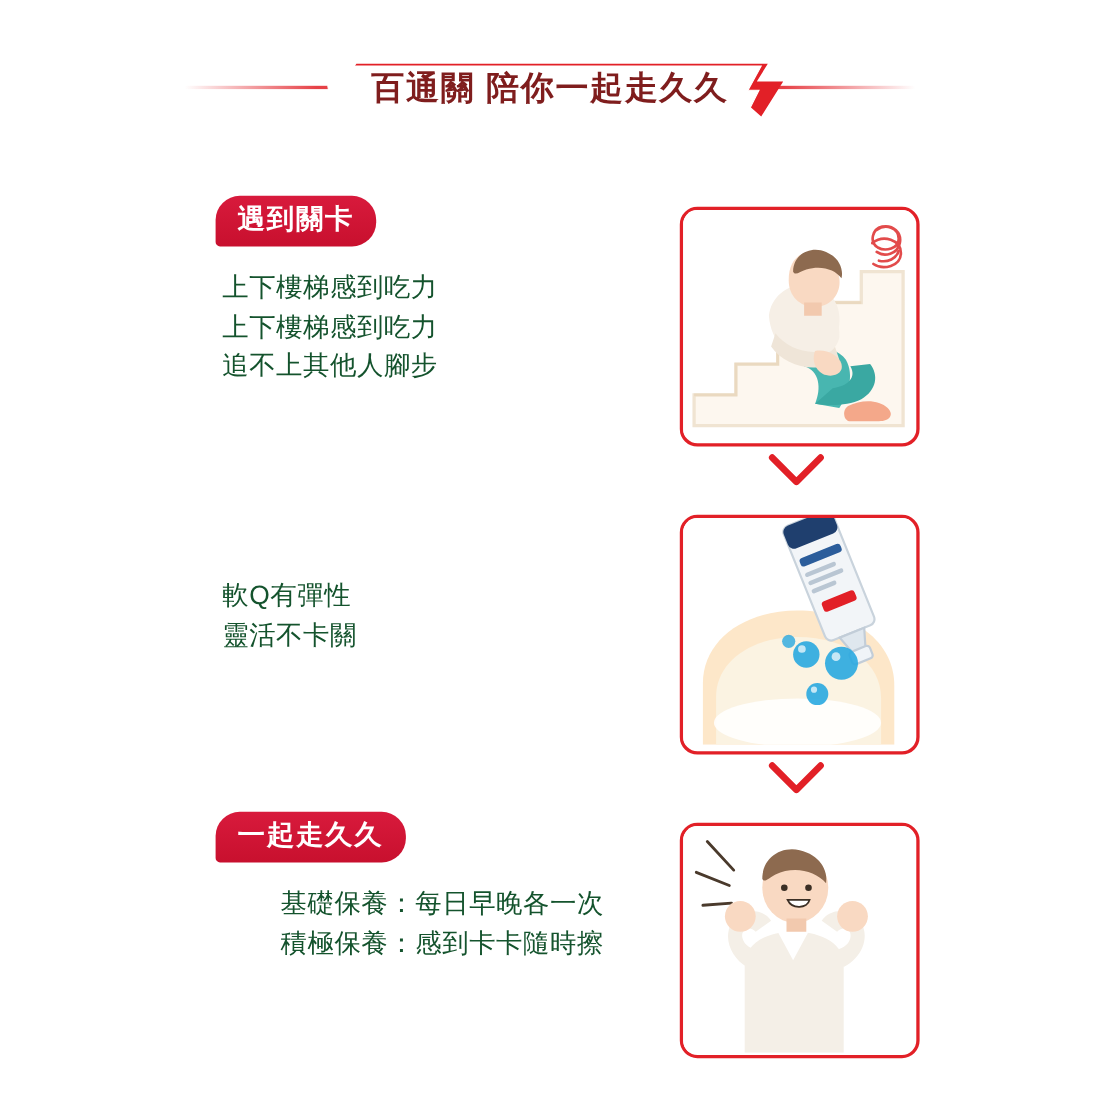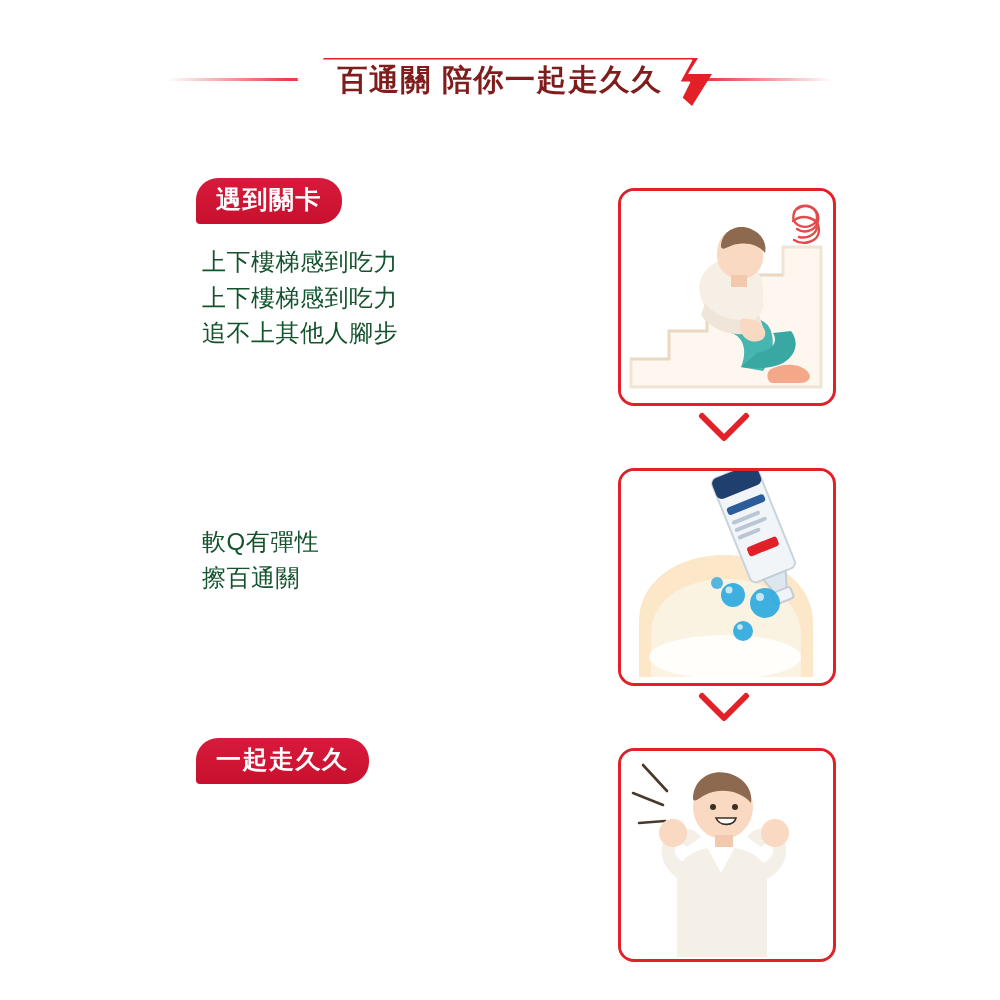--- a/index.html
+++ b/index.html
@@ -200,21 +200,21 @@
       <div class="arrow">
         <svg width="52" height="34" viewBox="0 0 52 34">
           <path d="M4 6 L26 28 L48 6" fill="none" stroke="#e22027" stroke-width="6" stroke-linecap="round" stroke-linejoin="round"></path>
         </svg>
       </div>
     </div>
 
     <div class="step step2">
       <div class="lines">
         <div>軟Q有彈性</div>
-        <div>擦百通關</div>
+        <div>靈活不卡關</div>
       </div>
       <div class="frame">
         <svg width="206" height="206" viewBox="0 0 206 206">
           <rect width="206" height="206" fill="#ffffff"></rect>
 
           <path d="M18 150 C18 112 54 84 104 84 C154 84 192 112 192 152 L192 206 L18 206 Z" fill="#fde7c9"></path>
           <path d="M30 162 C30 132 60 108 104 108 C150 108 180 132 180 164 L180 206 L30 206 Z" fill="#fbf3e2"></path>
           <ellipse cx="104" cy="186" rx="76" ry="22" fill="#ffffff" opacity="0.85"></ellipse>
 
           <g transform="rotate(-22 140 60)">
@@ -244,20 +244,24 @@
       </div>
       <div class="arrow">
         <svg width="52" height="34" viewBox="0 0 52 34">
           <path d="M4 6 L26 28 L48 6" fill="none" stroke="#e22027" stroke-width="6" stroke-linecap="round" stroke-linejoin="round"></path>
         </svg>
       </div>
     </div>
 
     <div class="step step3">
       <div class="tag">一起走久久</div>
+      <div class="lines">
+        <div>基礎保養：每日早晚各一次</div>
+        <div>積極保養：感到卡卡隨時擦</div>
+      </div>
       <div class="frame">
         <svg width="206" height="206" viewBox="0 0 206 206">
           <rect width="206" height="206" fill="#ffffff"></rect>
 
           <g stroke="#4a3a2c" stroke-width="2.6" stroke-linecap="round">
             <line x1="22" y1="14" x2="46" y2="40"></line>
             <line x1="12" y1="42" x2="42" y2="54"></line>
             <line x1="18" y1="72" x2="44" y2="70"></line>
           </g>
 

